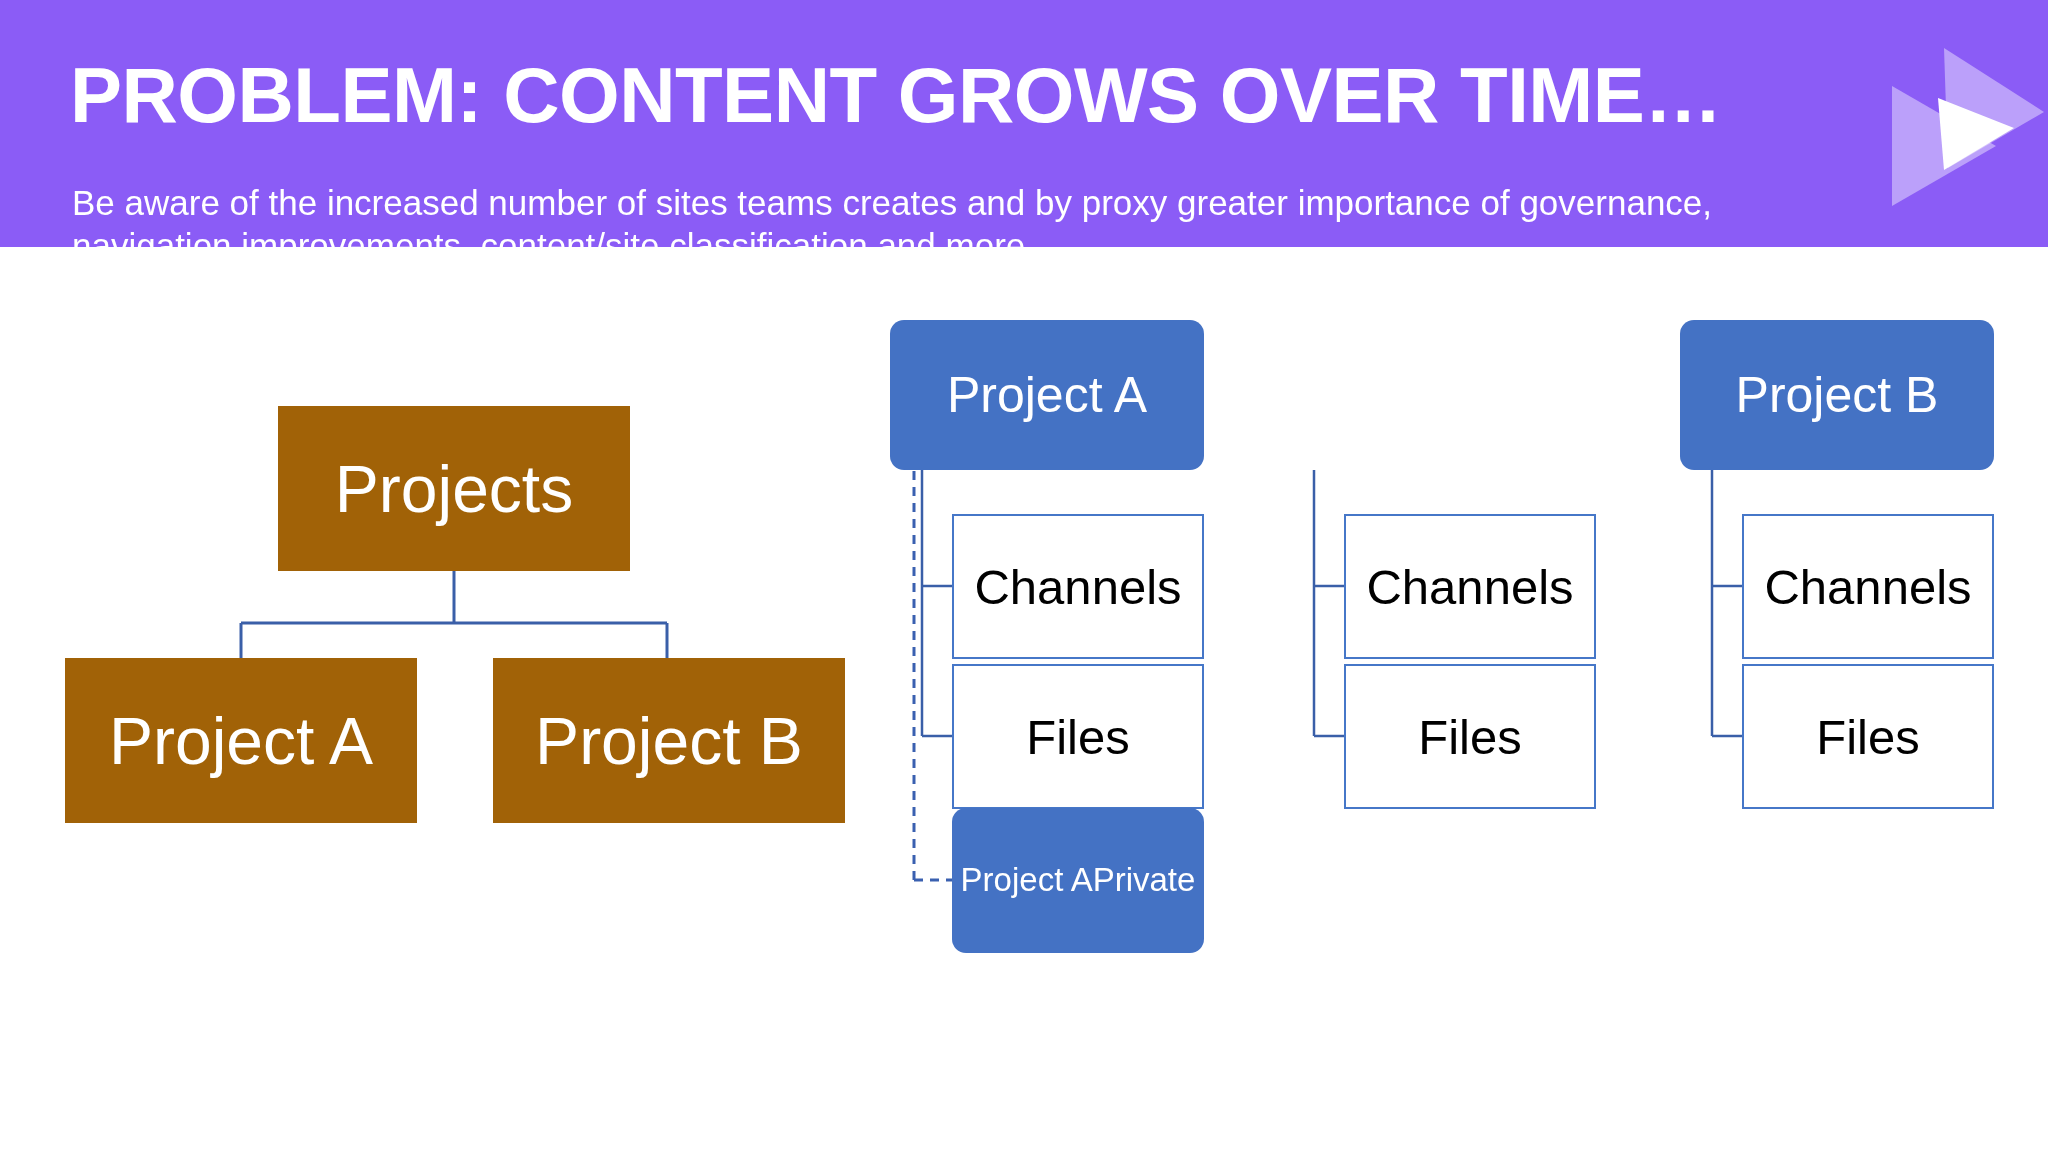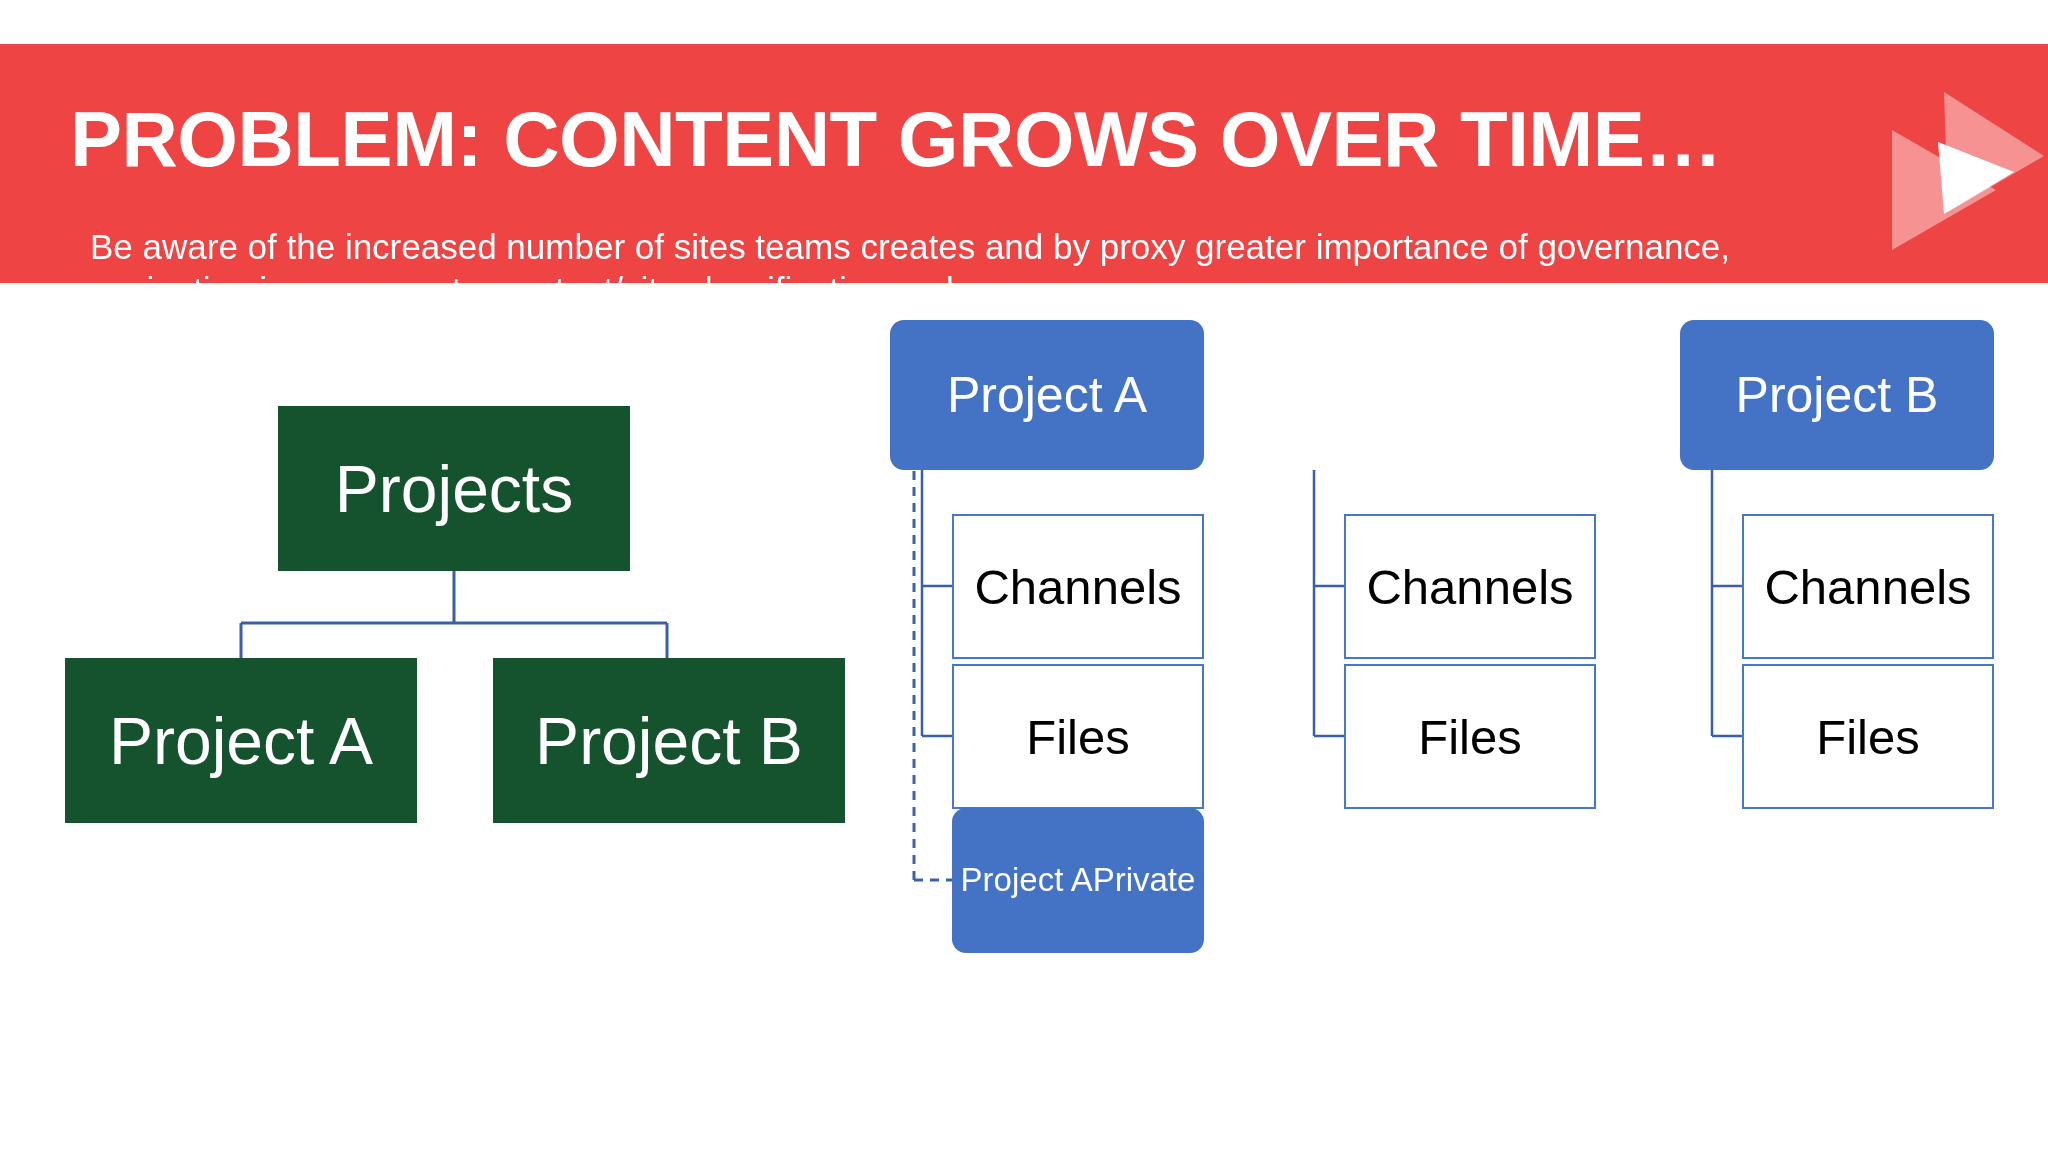--- a/index.html
+++ b/index.html
@@ -15,38 +15,37 @@
     position: relative;
   }
 
   
   #header-band {
     position: absolute;
     left: 0;
     top: 0;
     width: 2048px;
     height: 247px;
-    background: #ef4444;
+    background: #8b5cf6;
     overflow: hidden;
-    margin-top: 44px;
   }
   #slide-title {
     position: absolute;
     left: 70px;
     top: 56px;
     font-size: 78px;
     font-weight: bold;
     color: #ffffff;
     letter-spacing: -0.5px;
     line-height: 1.0;
     white-space: nowrap;
   }
   #slide-subtitle {
     position: absolute;
-    left: 90px;
+    left: 72px;
     top: 182px;
     width: 1790px;
     font-size: 35px;
     font-weight: normal;
     color: #ffffff;
     line-height: 1.22;
   }
 
   
   #brand-logo {
@@ -71,21 +70,21 @@
     left: 0;
     top: 0;
     width: 2048px;
     height: 869px;
     pointer-events: none;
   }
 
   
   .org-node {
     position: absolute;
-    background: #14532d;
+    background: #a16207;
     color: #ffffff;
     display: flex;
     align-items: center;
     justify-content: center;
     text-align: center;
     font-weight: normal;
     box-sizing: border-box;
   }
   #node-projects   { left: 278px; top: 123px; width: 352px; height: 165px; font-size: 66px; }
   #node-project-a  { left: 65px;  top: 375px; width: 352px; height: 165px; font-size: 66px; }

